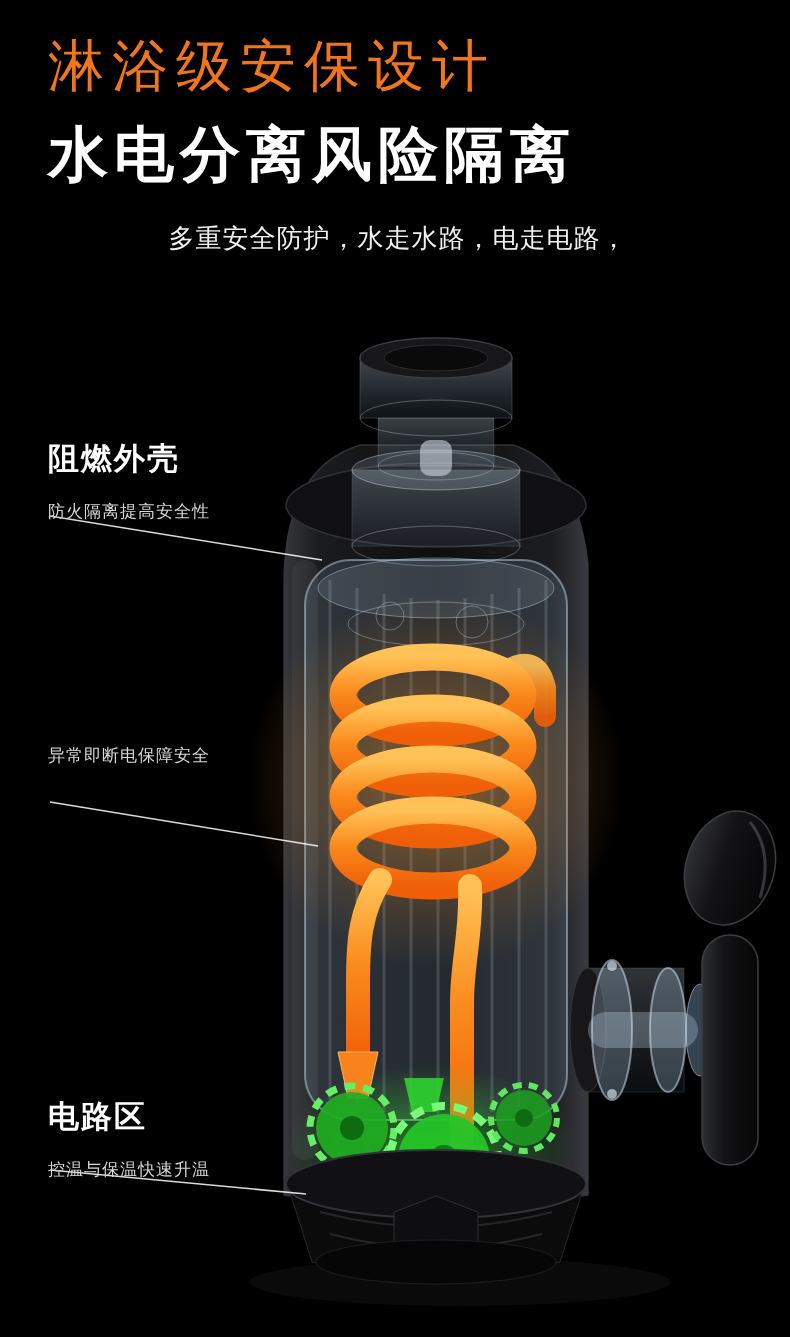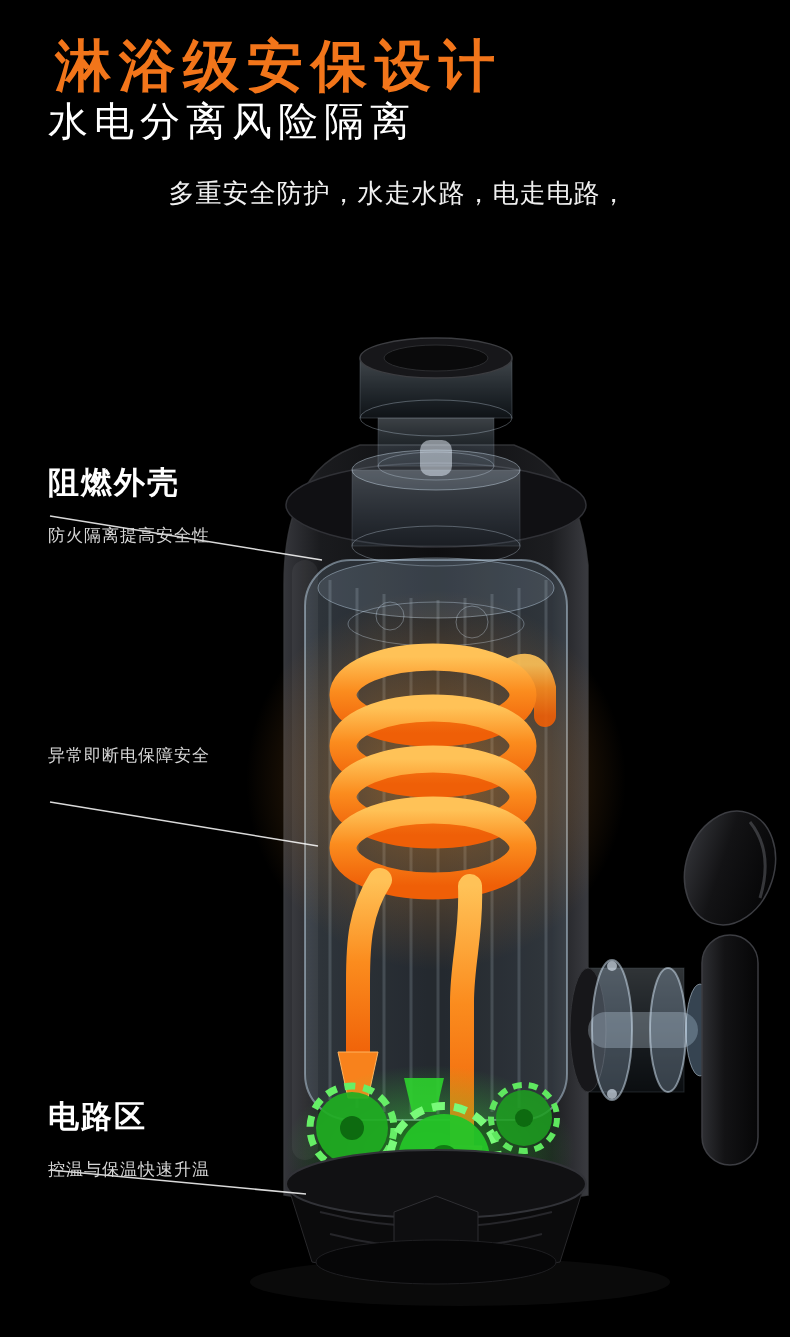--- a/index.html
+++ b/index.html
@@ -15,37 +15,37 @@
   #canvas{
     position:relative;
     width:790px;height:1337px;
     background:var(--bg);
     overflow:hidden;
   }
   
   .header{position:absolute;left:48px;top:34px;width:700px;}
   .headline-accent{
     color:var(--accent);
-    font-size:56px;font-weight:700;letter-spacing:8px;line-height:1.15;margin-left:7px;
+    font-size:56px;font-weight:400;letter-spacing:8px;line-height:1.15;
   }
   .headline-main{
     color:var(--title);
-    font-size:40px;font-weight:400;letter-spacing:6px;line-height:1.15;
-    margin-top:0;
+    font-size:60px;font-weight:700;letter-spacing:6px;line-height:1.15;
+    margin-top:22px;
   }
   .subtitle{
     margin-top:28px;
     color:var(--body-text);
     font-size:26px;line-height:1.65;letter-spacing:1px;font-weight:400;text-align:center;
   }
   
   .callout{position:absolute;left:48px;}
   .callout-title{color:#ffffff;font-size:31px;font-weight:800;letter-spacing:2px;}
   .callout-desc{color:var(--desc-text);font-size:17px;margin-top:20px;letter-spacing:1px;}
-  #callout-shell{top:462px;}
+  #callout-shell{top:438px;}
   #callout-coil{top:724px;}
   #callout-circuit{top:1096px;}
   
   .illustration{position:absolute;left:0;top:0;width:790px;height:1337px;display:block;}
 </style>
 </head>
 <body>
 
 <div id="canvas">
 

